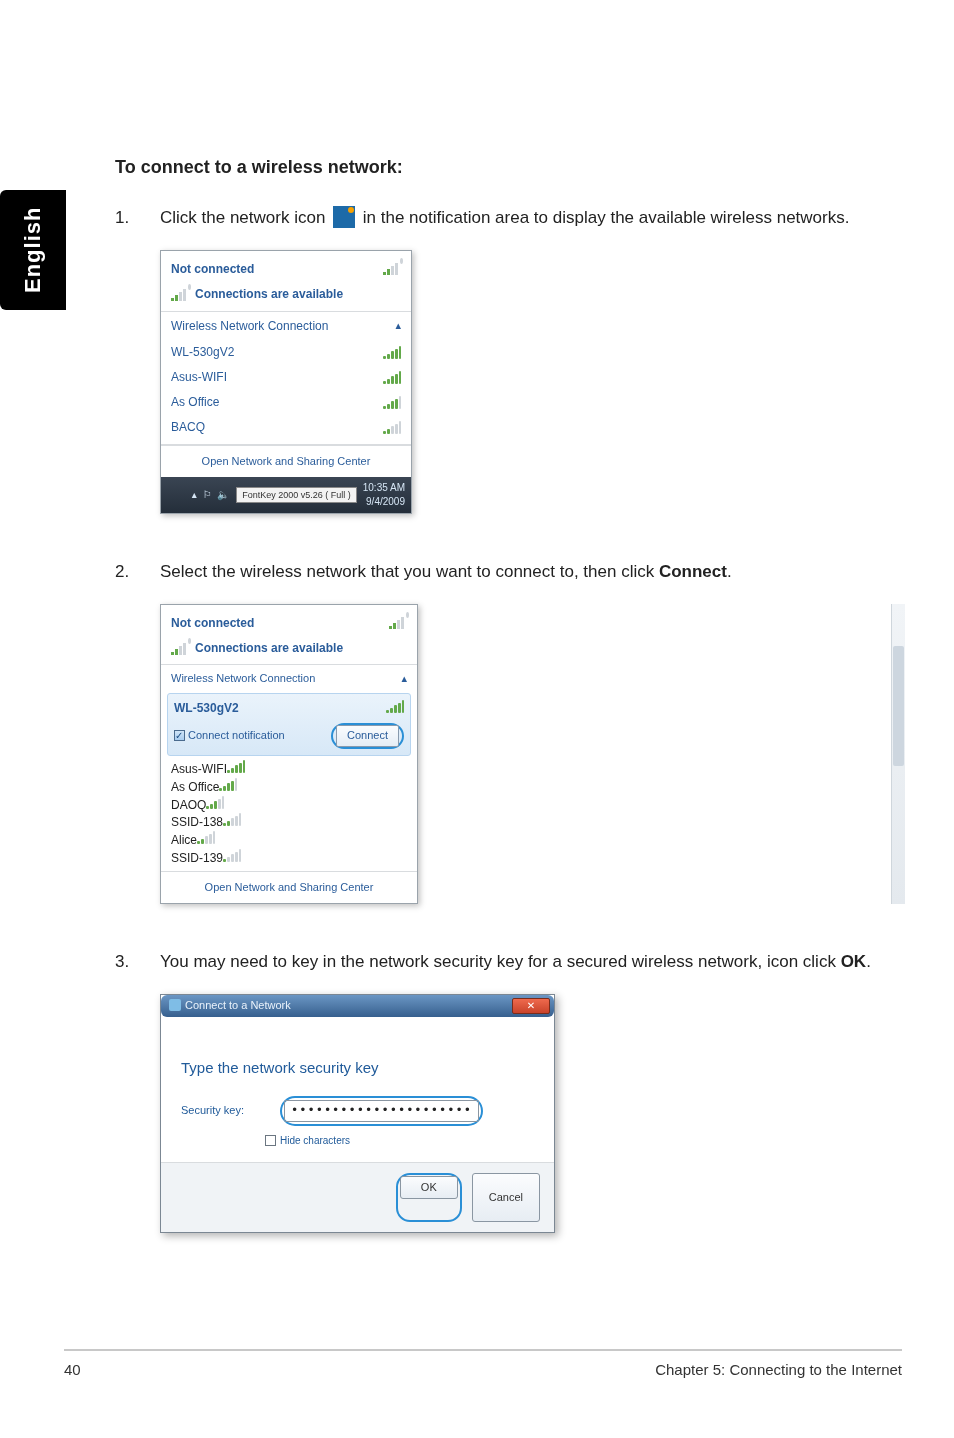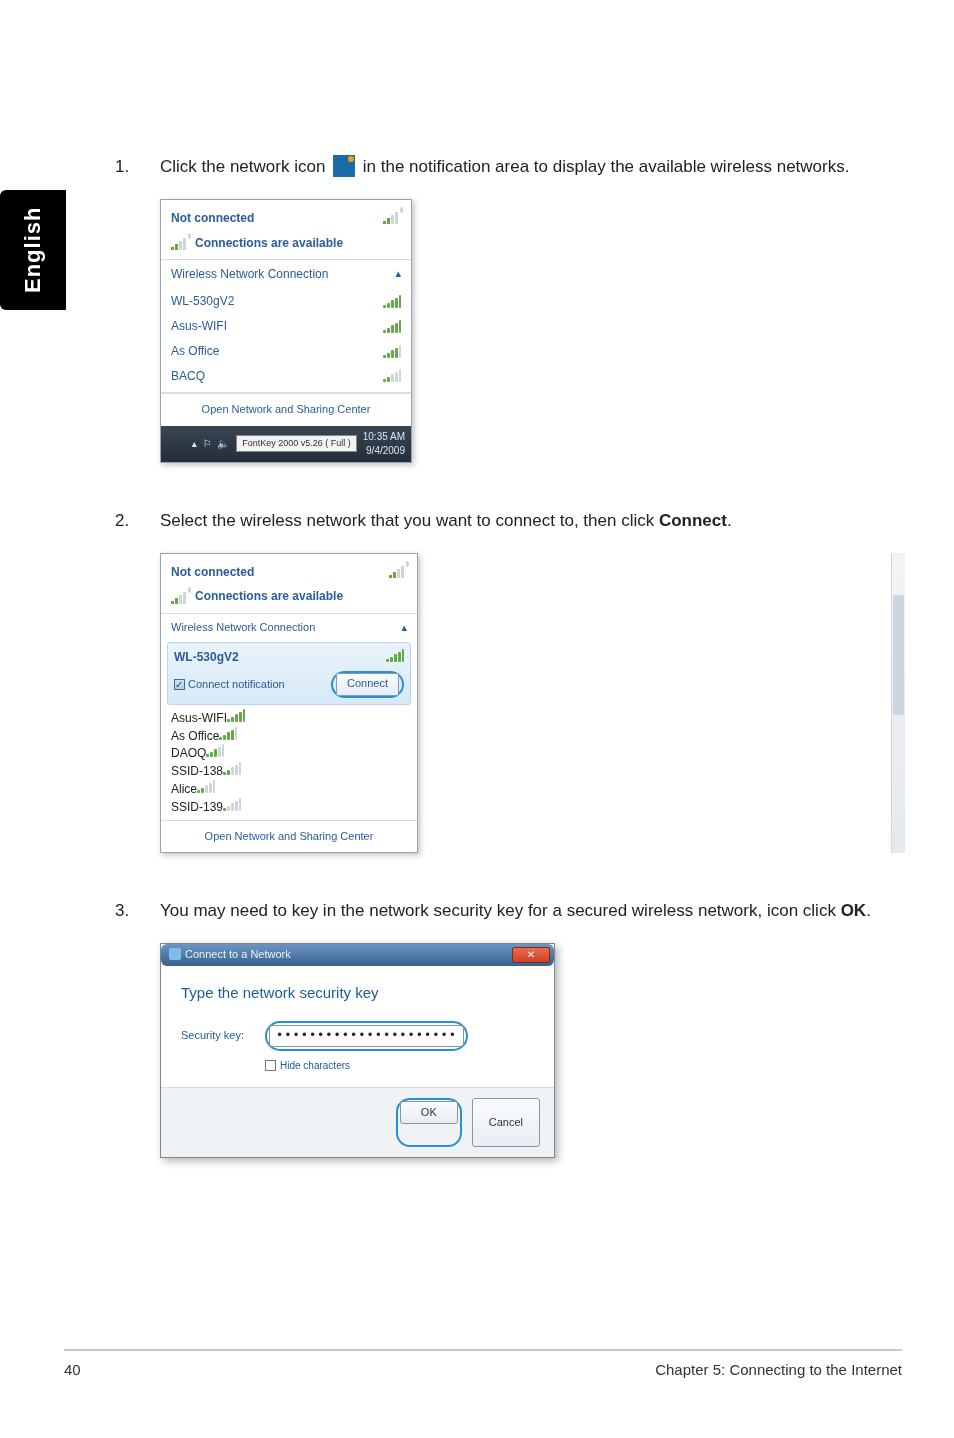--- a/index.html
+++ b/index.html
@@ -248,23 +248,23 @@
   }
   .dialog .titlebar .close {
     background: linear-gradient(#ef6a4d,#c9432a);
     border:1px solid #7a2c1b;
     width: 38px; height: 16px;
     border-radius: 2px;
     color:#fff; text-align:center;
     font-size:10px;
     line-height: 14px;
   }
-  .dialog .body { padding: 16px 20px 14px 20px; }
+  .dialog .body { padding: 16px 20px 14px 20px; margin-top: 24px; }
   .dialog .heading2 { color: #215b9a; font-size: 15px; margin-bottom: 18px; }
-  .dialog .field-row { display:flex; align-items:center; gap: 16px; margin-bottom: 8px; }
+  .dialog .field-row { display:flex; align-items:center; gap: 31px; margin-bottom: 8px; }
   .dialog .label { color: #215b9a; font-size:11px; width: 68px; }
   .dialog .input {
     border:1px solid #8a96a2; border-radius:2px; height:22px;
     flex:1; padding:0 6px;
     display:flex; align-items:center;
     font-family: monospace; letter-spacing:1px;
   }
   .dialog .oval-input {
     display:inline-block;
     border:2px solid #2a8fd6;
@@ -295,20 +295,21 @@
     gap:35px;
   }
 </style>
 </head>
 <body>
 
 <div class="side-tab">English</div>
 
 <div class="content">
 
+  <div class="heading">To connect to a wireless network:</div>
 
   <div class="step">
     <div class="step-num">1.</div>
     <div class="step-text">
       <span>Click the network icon</span>
       <span class="icon-block"></span>
       <span>in the notification area to display the available wireless networks.</span>
     </div>
   </div>
 

